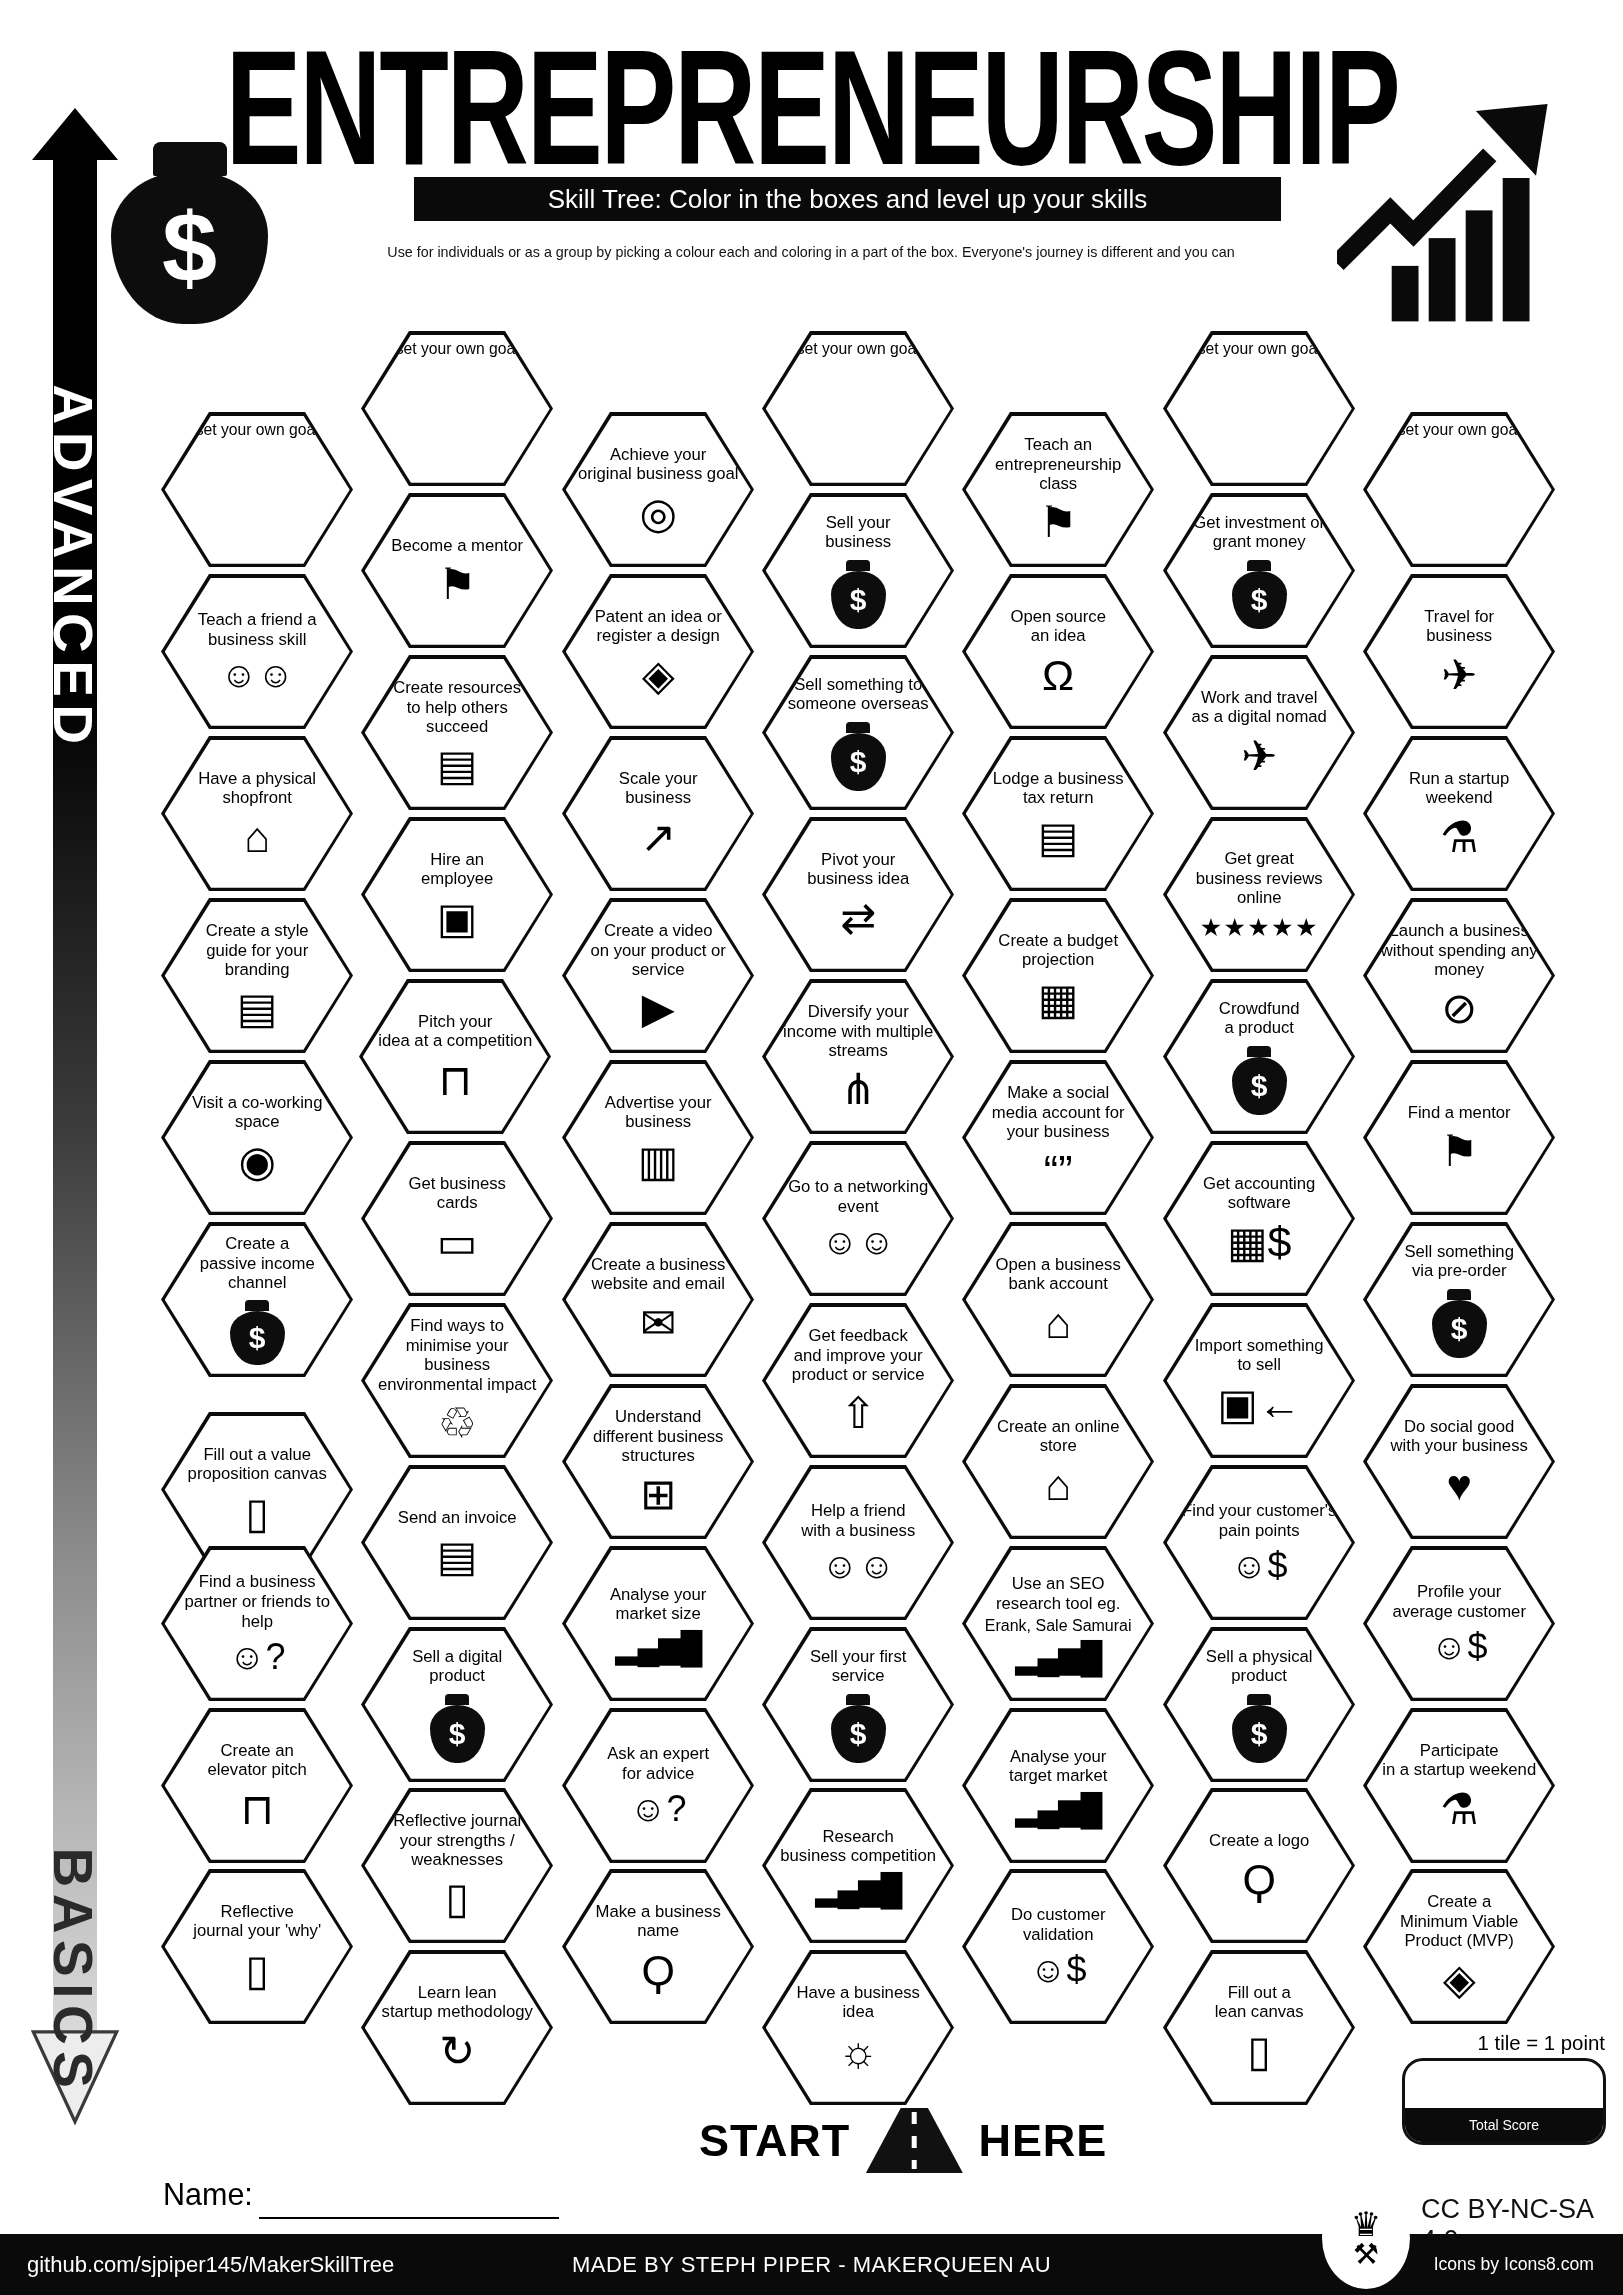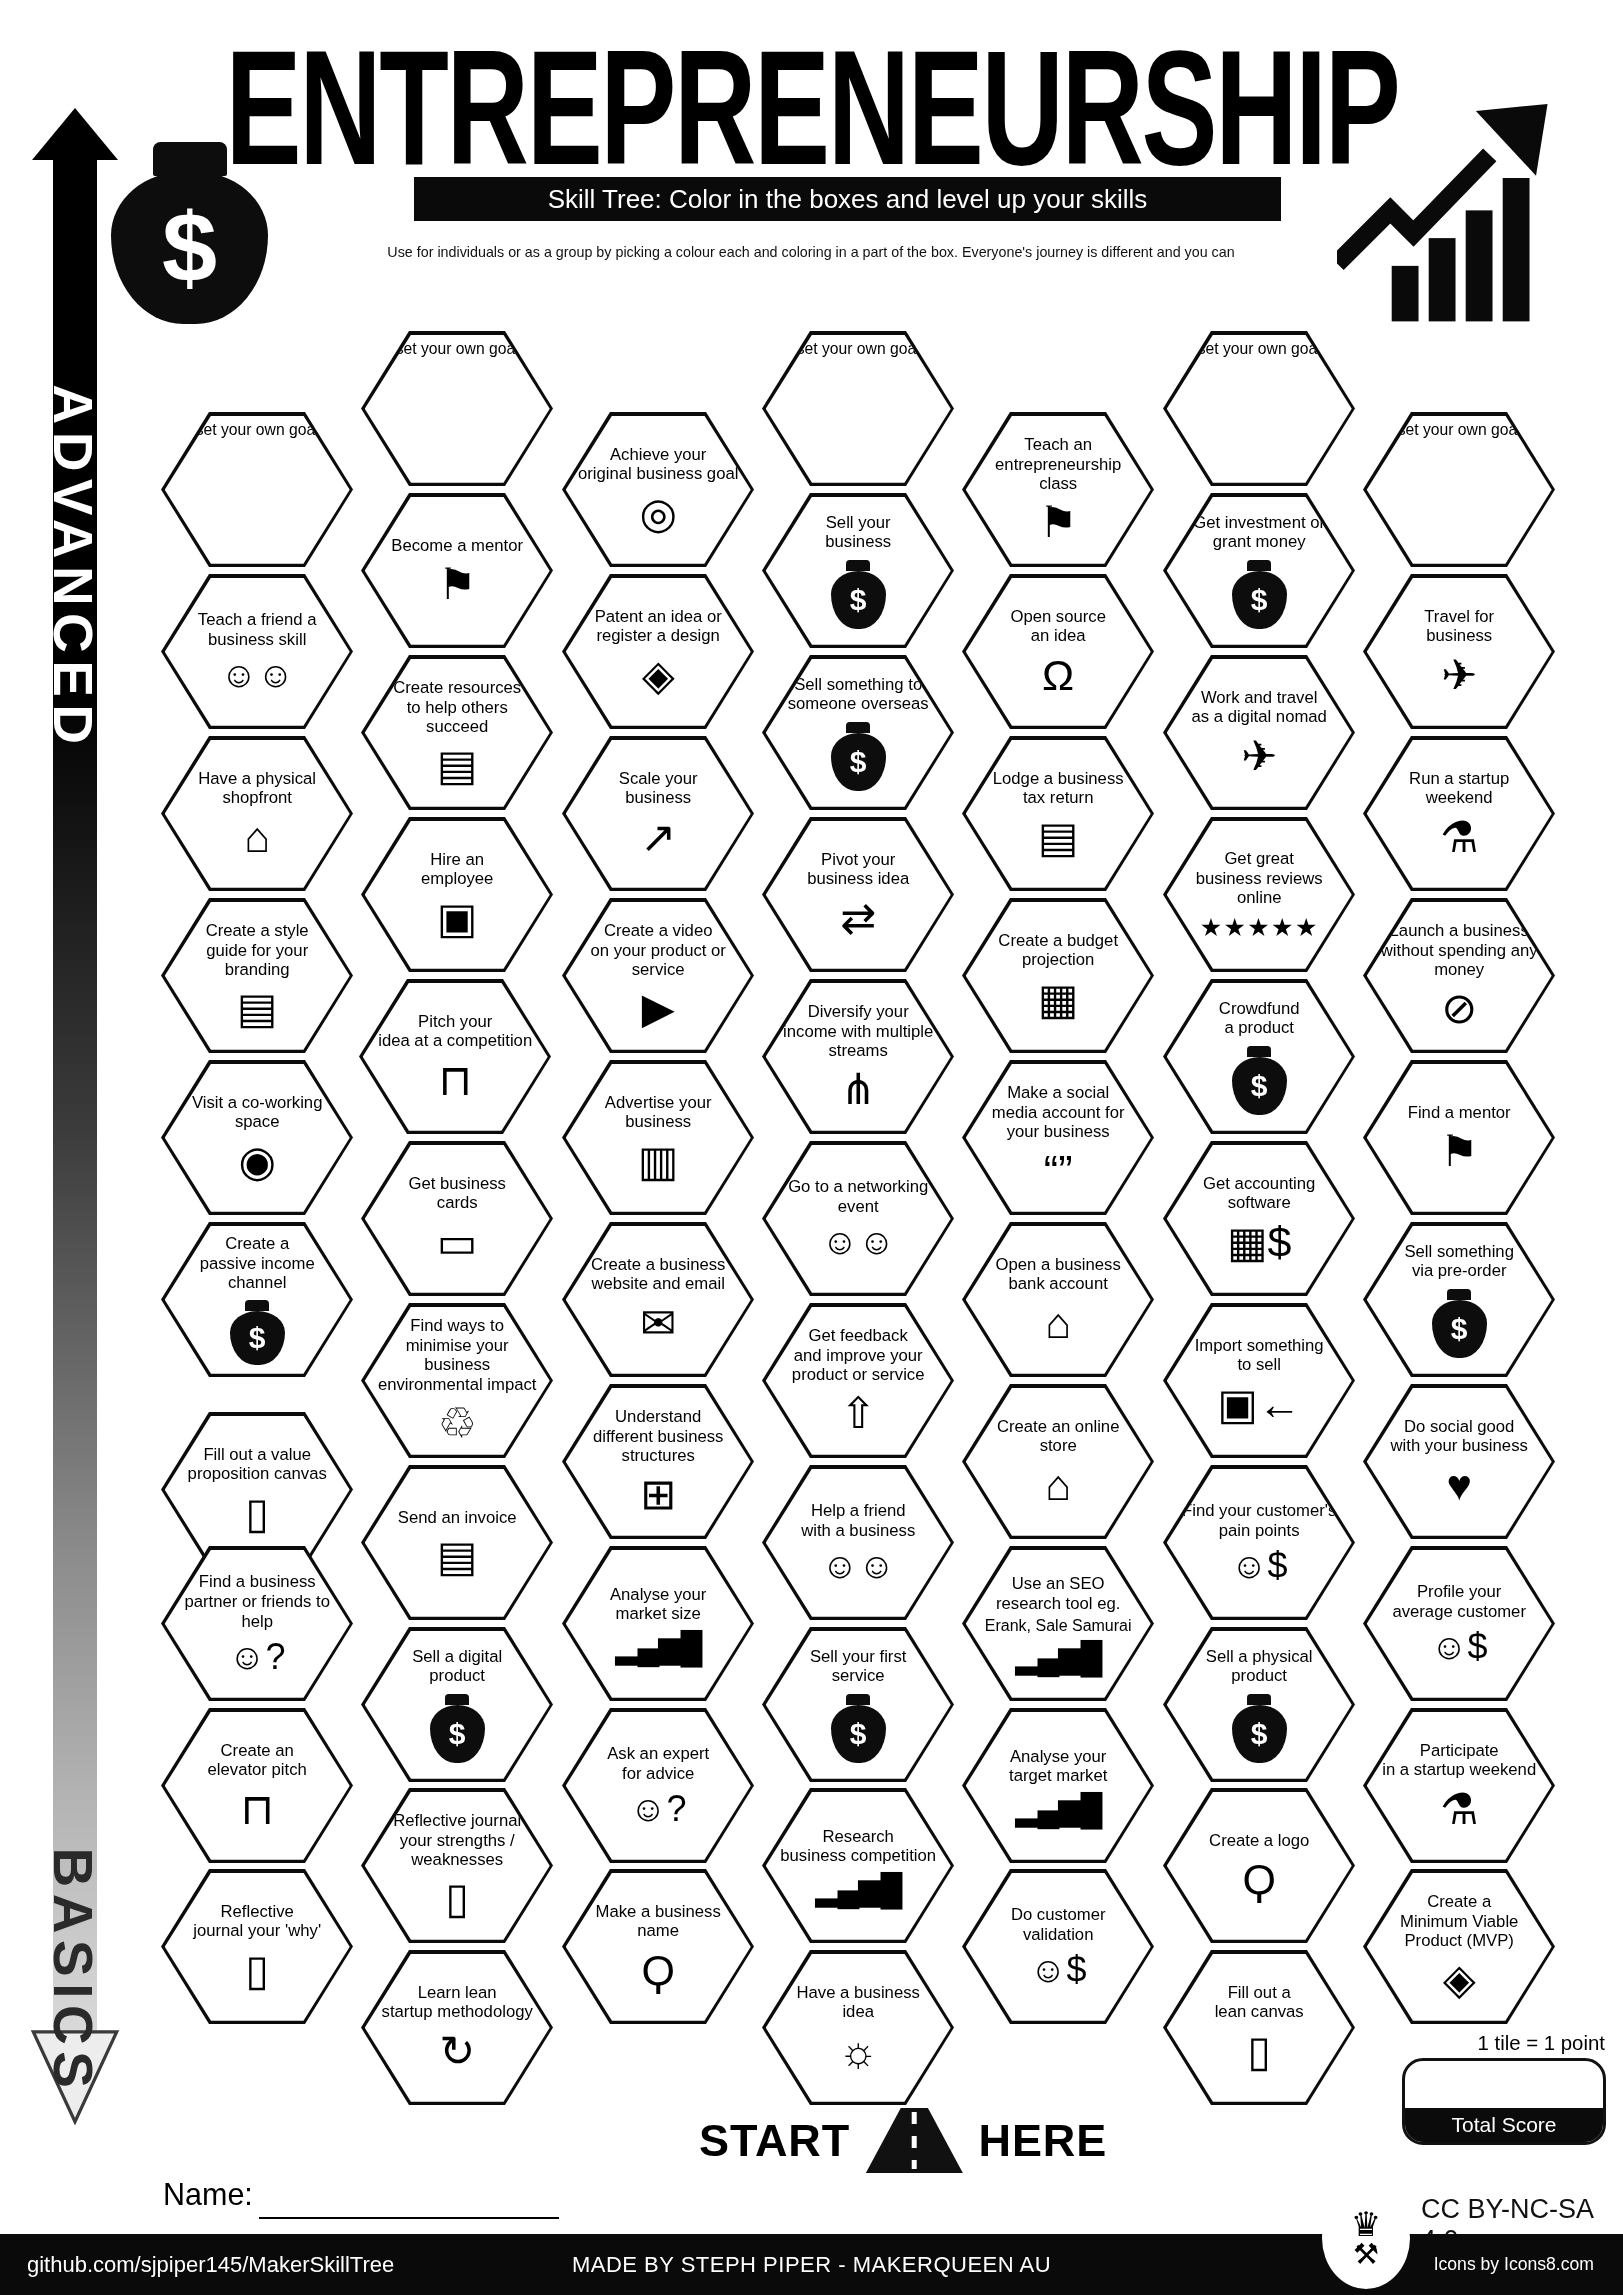--- a/index.html
+++ b/index.html
@@ -74,21 +74,21 @@
         transform:translateX(-50%);
         background:repeating-linear-gradient(180deg,#fff 0 12px,transparent 12px 24px);}
   .name-row{position:absolute;left:163px;top:2177px;font-size:30.5px;}
   .name-line{position:absolute;left:259px;top:2217px;width:300px;border-top:2.3px solid #000;}
 
   .tile-point{position:absolute;left:1397px;top:2032px;width:208px;text-align:right;font-size:20.4px;}
   .score-box{position:absolute;left:1402px;top:2058px;width:204px;height:87px;
         border:3.2px solid #111;border-radius:21px;overflow:hidden;background:#fff;
         display:flex;flex-direction:column;justify-content:flex-end;box-sizing:border-box;}
   .score-strip{height:34px;background:#0b0b0b;color:#fff;display:flex;align-items:center;
-        justify-content:center;font-size:21px;}
+        justify-content:center;font-size:14px;}
 
   .cc-logo{position:absolute;left:1322px;top:2187px;width:88px;height:102px;background:#fff;
         border-radius:50%;z-index:3;display:flex;flex-direction:column;align-items:center;
         justify-content:center;line-height:1;color:#000;}
   .cc-logo .g1{font-size:34px;} .cc-logo .g2{font-size:29px;margin-top:-1.9px;}
   .cc-text{position:absolute;left:1421px;top:2194px;font-size:27px;color:#111;}
 
   .footer{position:absolute;left:0;top:2234px;width:1623px;height:61px;background:#0a0a0a;
         color:#fff;display:flex;align-items:center;z-index:2;}
   .footer .f-left{position:absolute;left:27px;font-size:22px;text-align:center;}

